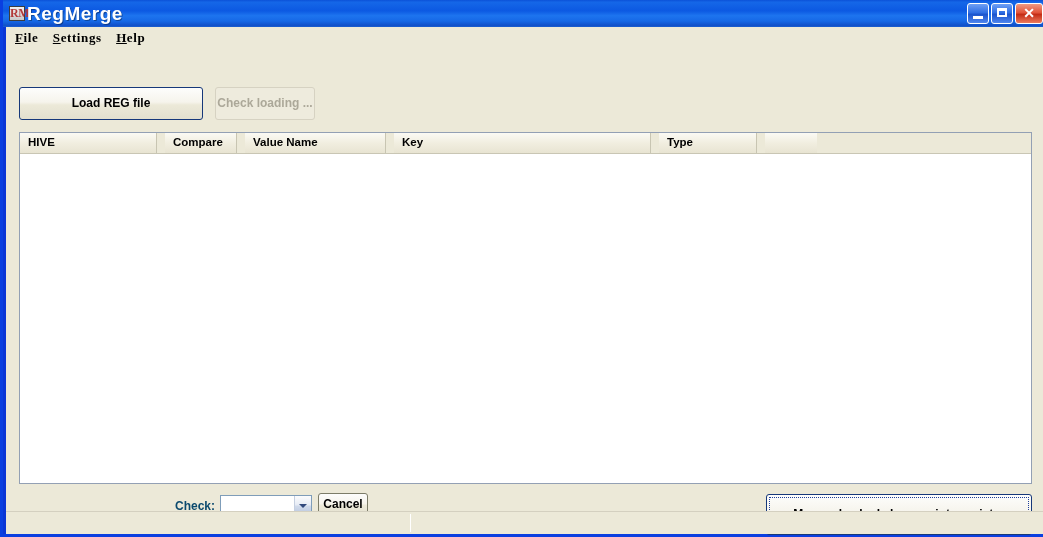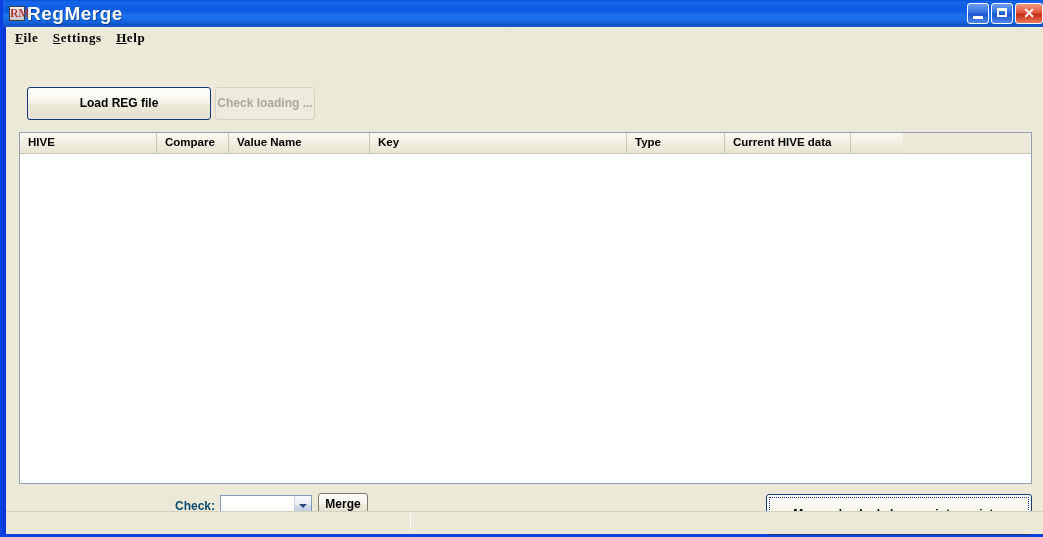--- a/index.html
+++ b/index.html
@@ -151,21 +151,20 @@
     background: linear-gradient(to bottom, #fdfdfc 0%, #f6f4ec 45%, #ece9d8 55%, #e3e0cf 100%);
     font-family: "Liberation Sans", sans-serif;
     font-size: 12px;
     color: #000000;
     text-align: center;
     cursor: default;
     border-radius: 3px;
   }
   .btn-default {
     border: 1px solid #16387a;
-    margin-left: 8px;
   }
   .btn-normal {
     border: 1px solid #7c7c68;
   }
   .btn-disabled {
     border: 1px solid #d6d2c2;
     color: #aca899;
     background: #eeebdd;
   }
 
@@ -189,20 +188,21 @@
     background: #ffffff;
     border: 1px solid #93a0b4;
     box-sizing: border-box;
     overflow: hidden;
   }
   .lv-header {
     height: 20px;
     background: #ece9d8;
     display: flex;
     border-bottom: 1px solid #c9c6b4;
+    gap: 8px;
   }
   .lv-col {
     box-sizing: border-box;
     height: 20px;
     line-height: 19px;
     padding-left: 8px;
     font-family: "Liberation Sans", sans-serif;
     font-size: 11.5px;
     color: #000000;
     background: linear-gradient(to bottom, #fbfaf4 0%, #f1eee0 50%, #e8e4d2 100%);
@@ -339,35 +339,34 @@
 
     <div class="btn btn-disabled" id="cancel-loading-btn">Check loading ...</div>
 
     <div class="listview">
       <div class="lv-header">
         <div class="lv-col" style="width:137px">HIVE</div>
         <div class="lv-col" style="width:72px">Compare</div>
         <div class="lv-col" style="width:141px">Value Name</div>
         <div class="lv-col" style="width:257px">Key</div>
         <div class="lv-col" style="width:98px">Type</div>
-        <div class="lv-col" style="width:126px">Current HIVE data</div>
         <div class="lv-col" style="width:52px;border-right:none"></div>
       </div>
       <div class="lv-body"></div>
     </div>
 
 
     <div class="check-label">Check:</div>
 
     <div class="combobox">
       <span class="combo-value"></span>
       <span class="combo-arrow"></span>
     </div>
 
-    <div class="btn btn-normal" id="apply-btn">Merge</div>
+    <div class="btn btn-normal" id="apply-btn">Cancel</div>
 
     <div class="btn" id="merge-btn">
       <span class="focus-rect"></span>
       <span>Merge checked changes into registry</span>
     </div>
 
     <div class="statusbar">
       <div class="status-panel" id="status-panel-1"></div>
       <div class="status-panel" id="status-panel-2"></div>
     </div>

